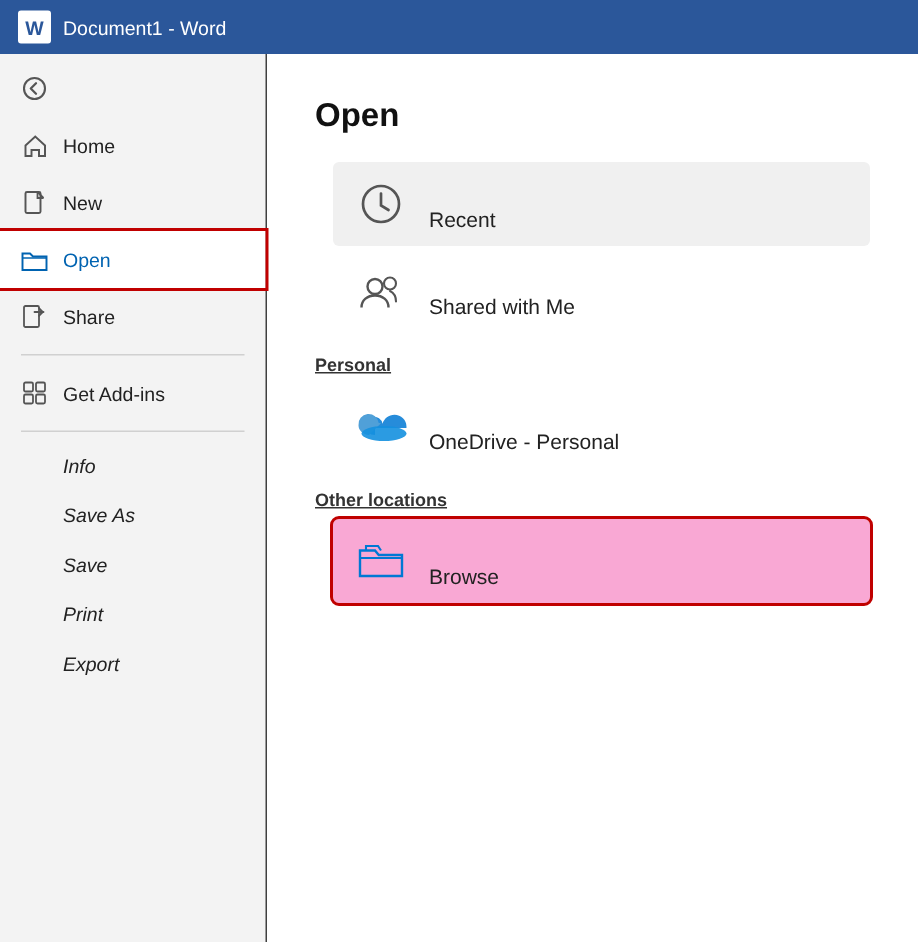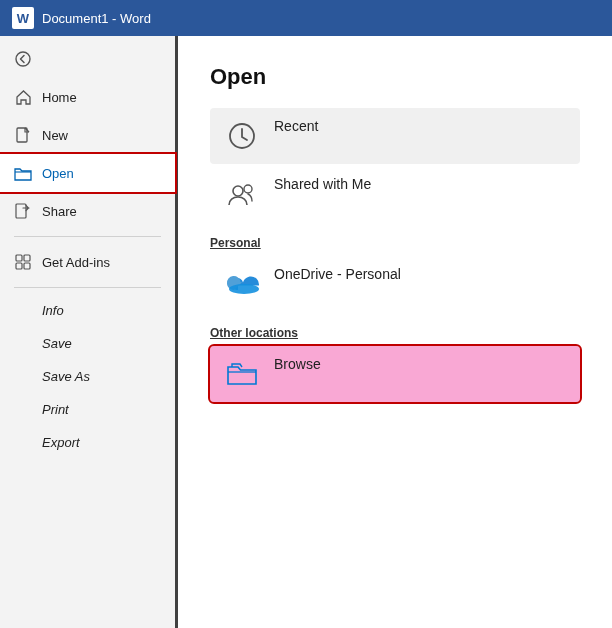--- a/index.html
+++ b/index.html
@@ -30,21 +30,21 @@
     .main-layout {
       display: flex;
       flex: 1;
       overflow: hidden;
     }
 
     
     .sidebar {
       width: 178px;
       background: #f3f3f3;
-      border-right: 3px solid #404040;
+      border-right: 1px solid #404040;
       display: flex;
       flex-direction: column;
       padding-top: 4px;
     }
 
     .sidebar-item {
       display: flex;
       align-items: center;
       padding: 10px 14px;
       cursor: pointer;
@@ -93,28 +93,29 @@
 
     .content-title {
       font-size: 22px;
       font-weight: 600;
       color: #111;
       margin-bottom: 18px;
     }
 
     .open-option {
       display: flex;
-      align-items: flex-start;
+      align-items: flex-end;
       padding: 10px 14px;
       gap: 14px;
       cursor: pointer;
       border-radius: 4px;
       font-size: 14px;
       color: #222;
       margin-bottom: 2px;
+      margin-left: 12px;
     }
     .open-option.highlighted {
       background: #f0f0f0;
     }
     .open-option.browse-highlight {
       outline: 2px solid #c00000;
       background: #f9a8d4;
     }
 
     .option-icon {
@@ -206,25 +207,25 @@
       <span class="sidebar-label">Get Add-ins</span>
     </div>
 
     <div class="sidebar-divider"></div>
 
     <div class="sidebar-item-plain">
       <span>Info</span>
     </div>
 
     <div class="sidebar-item-plain">
+      <span>Save As</span>
+    </div>
+
+    <div class="sidebar-item-plain">
       <span>Save</span>
-    </div>
-
-    <div class="sidebar-item-plain">
-      <span>Save As</span>
     </div>
 
     <div class="sidebar-item-plain">
       <span>Print</span>
     </div>
 
     <div class="sidebar-item-plain">
       <span>Export</span>
     </div>
 

